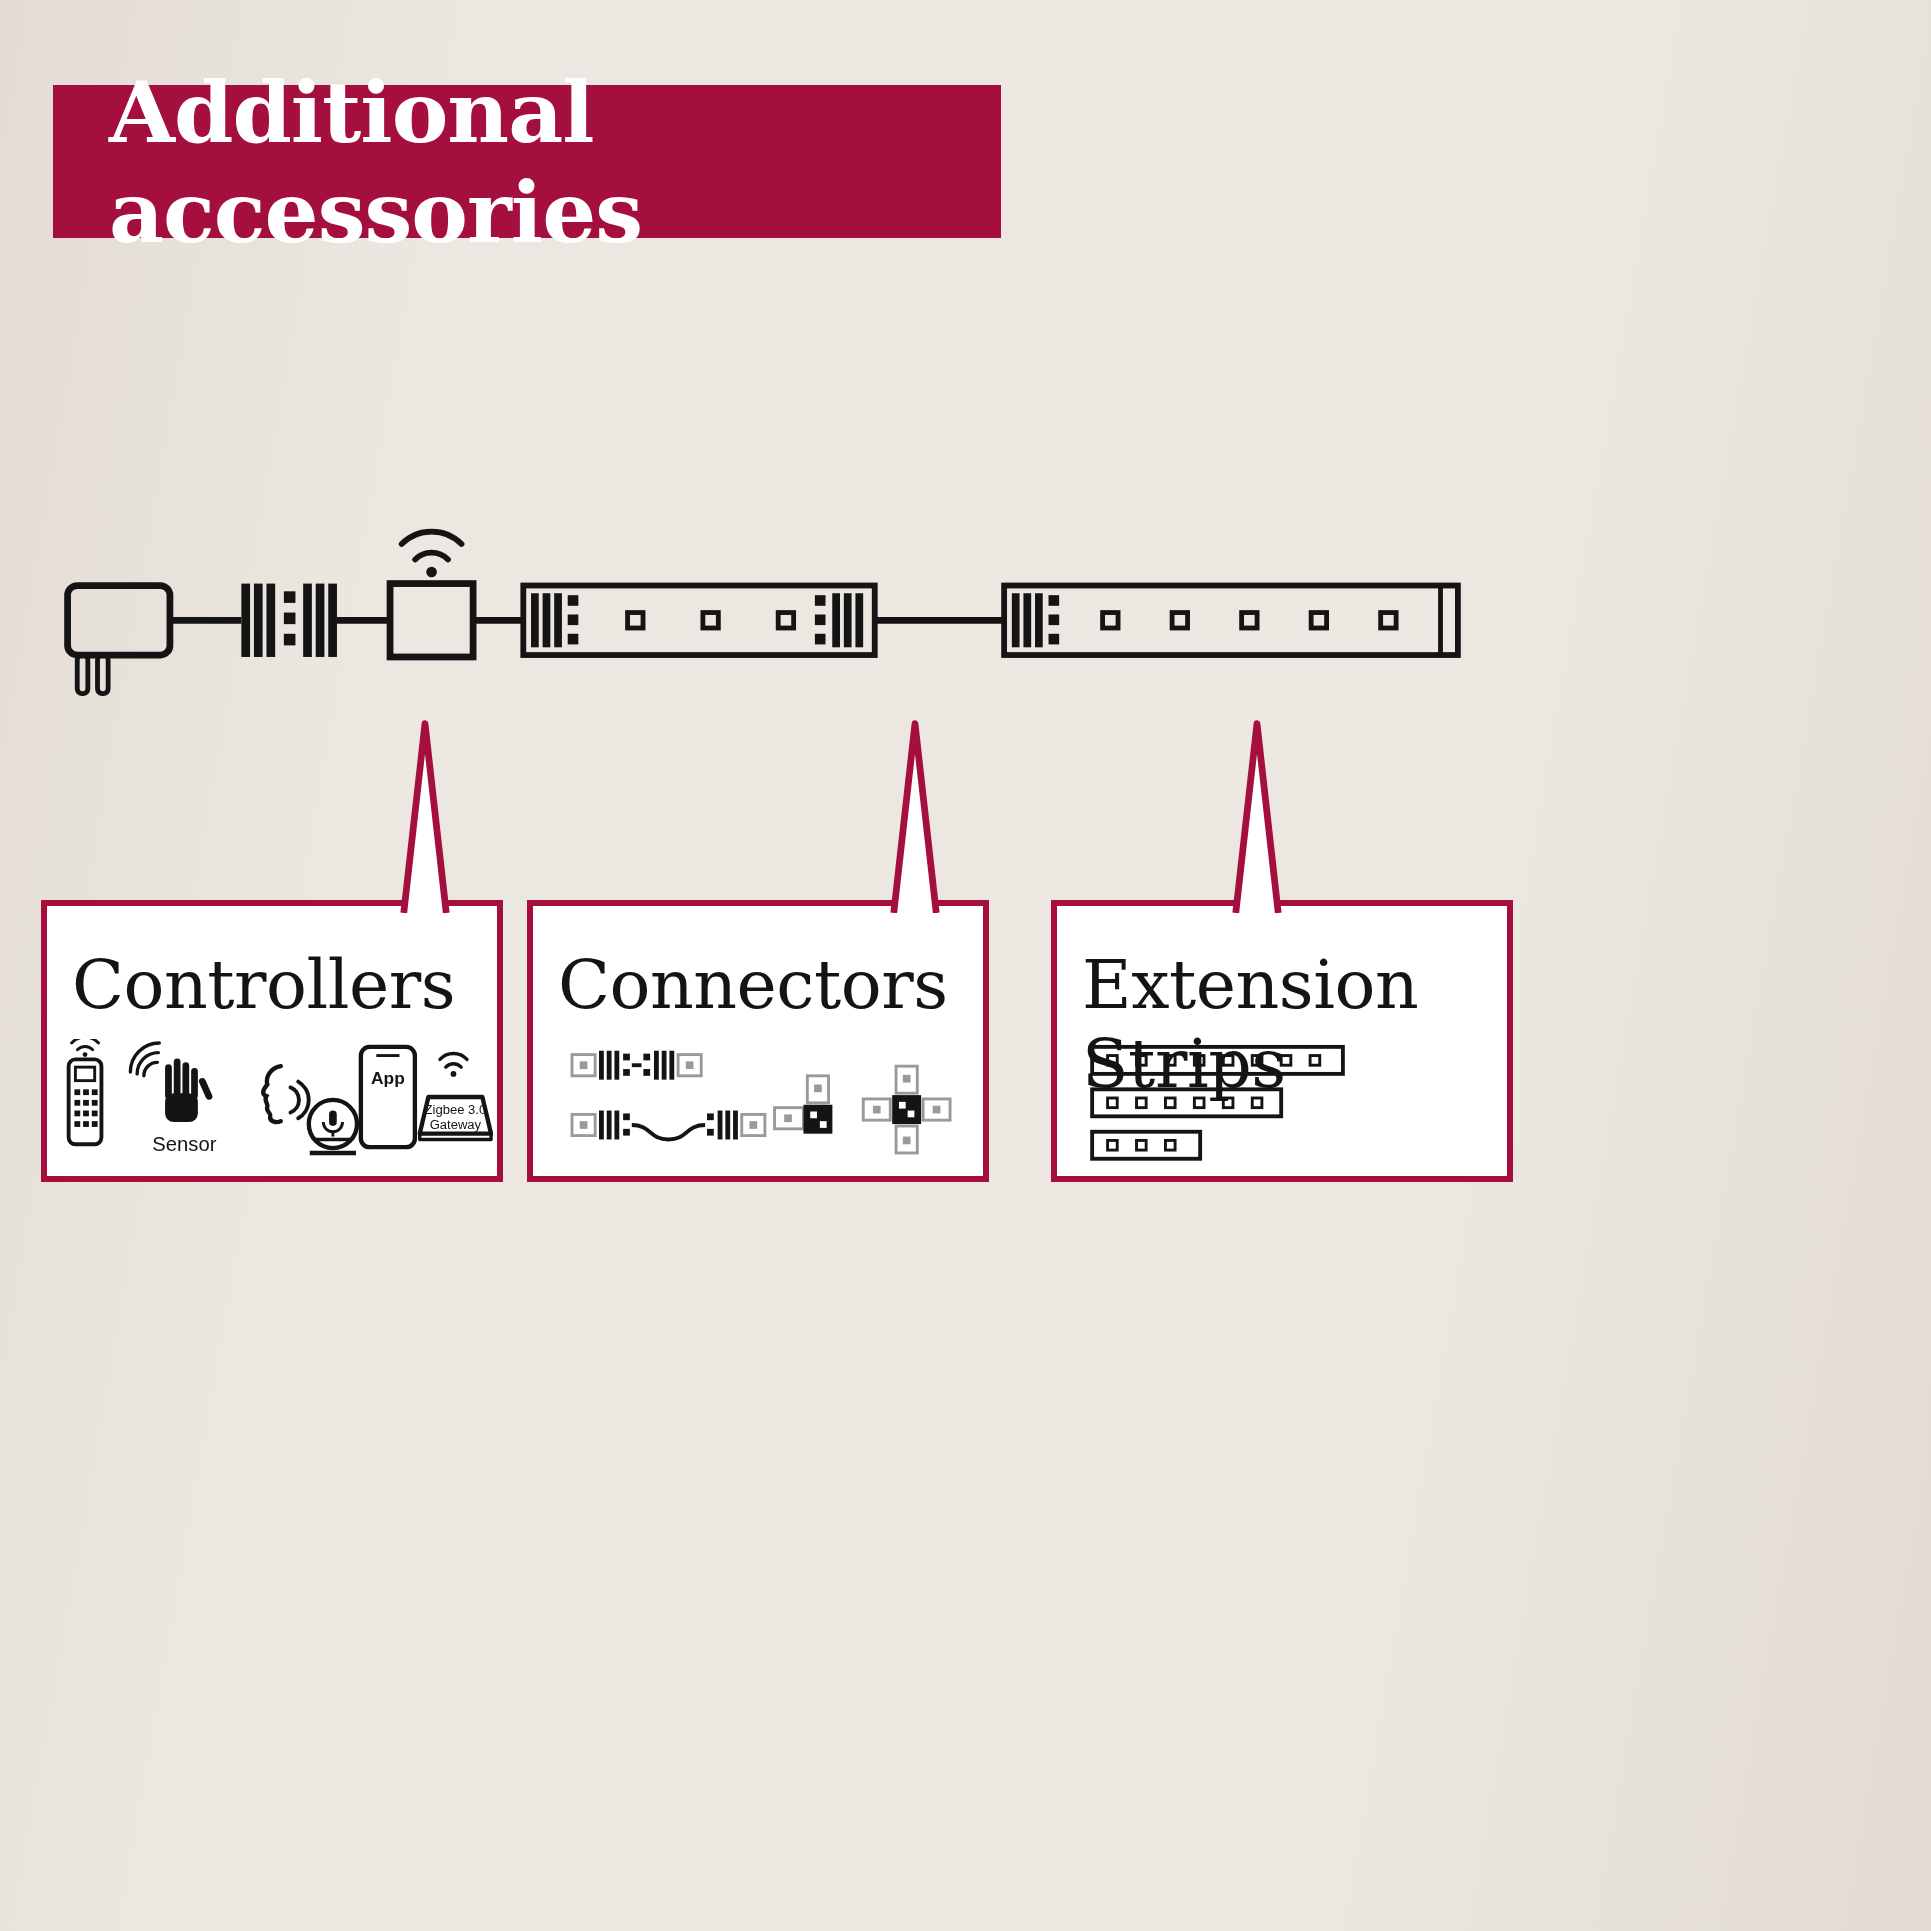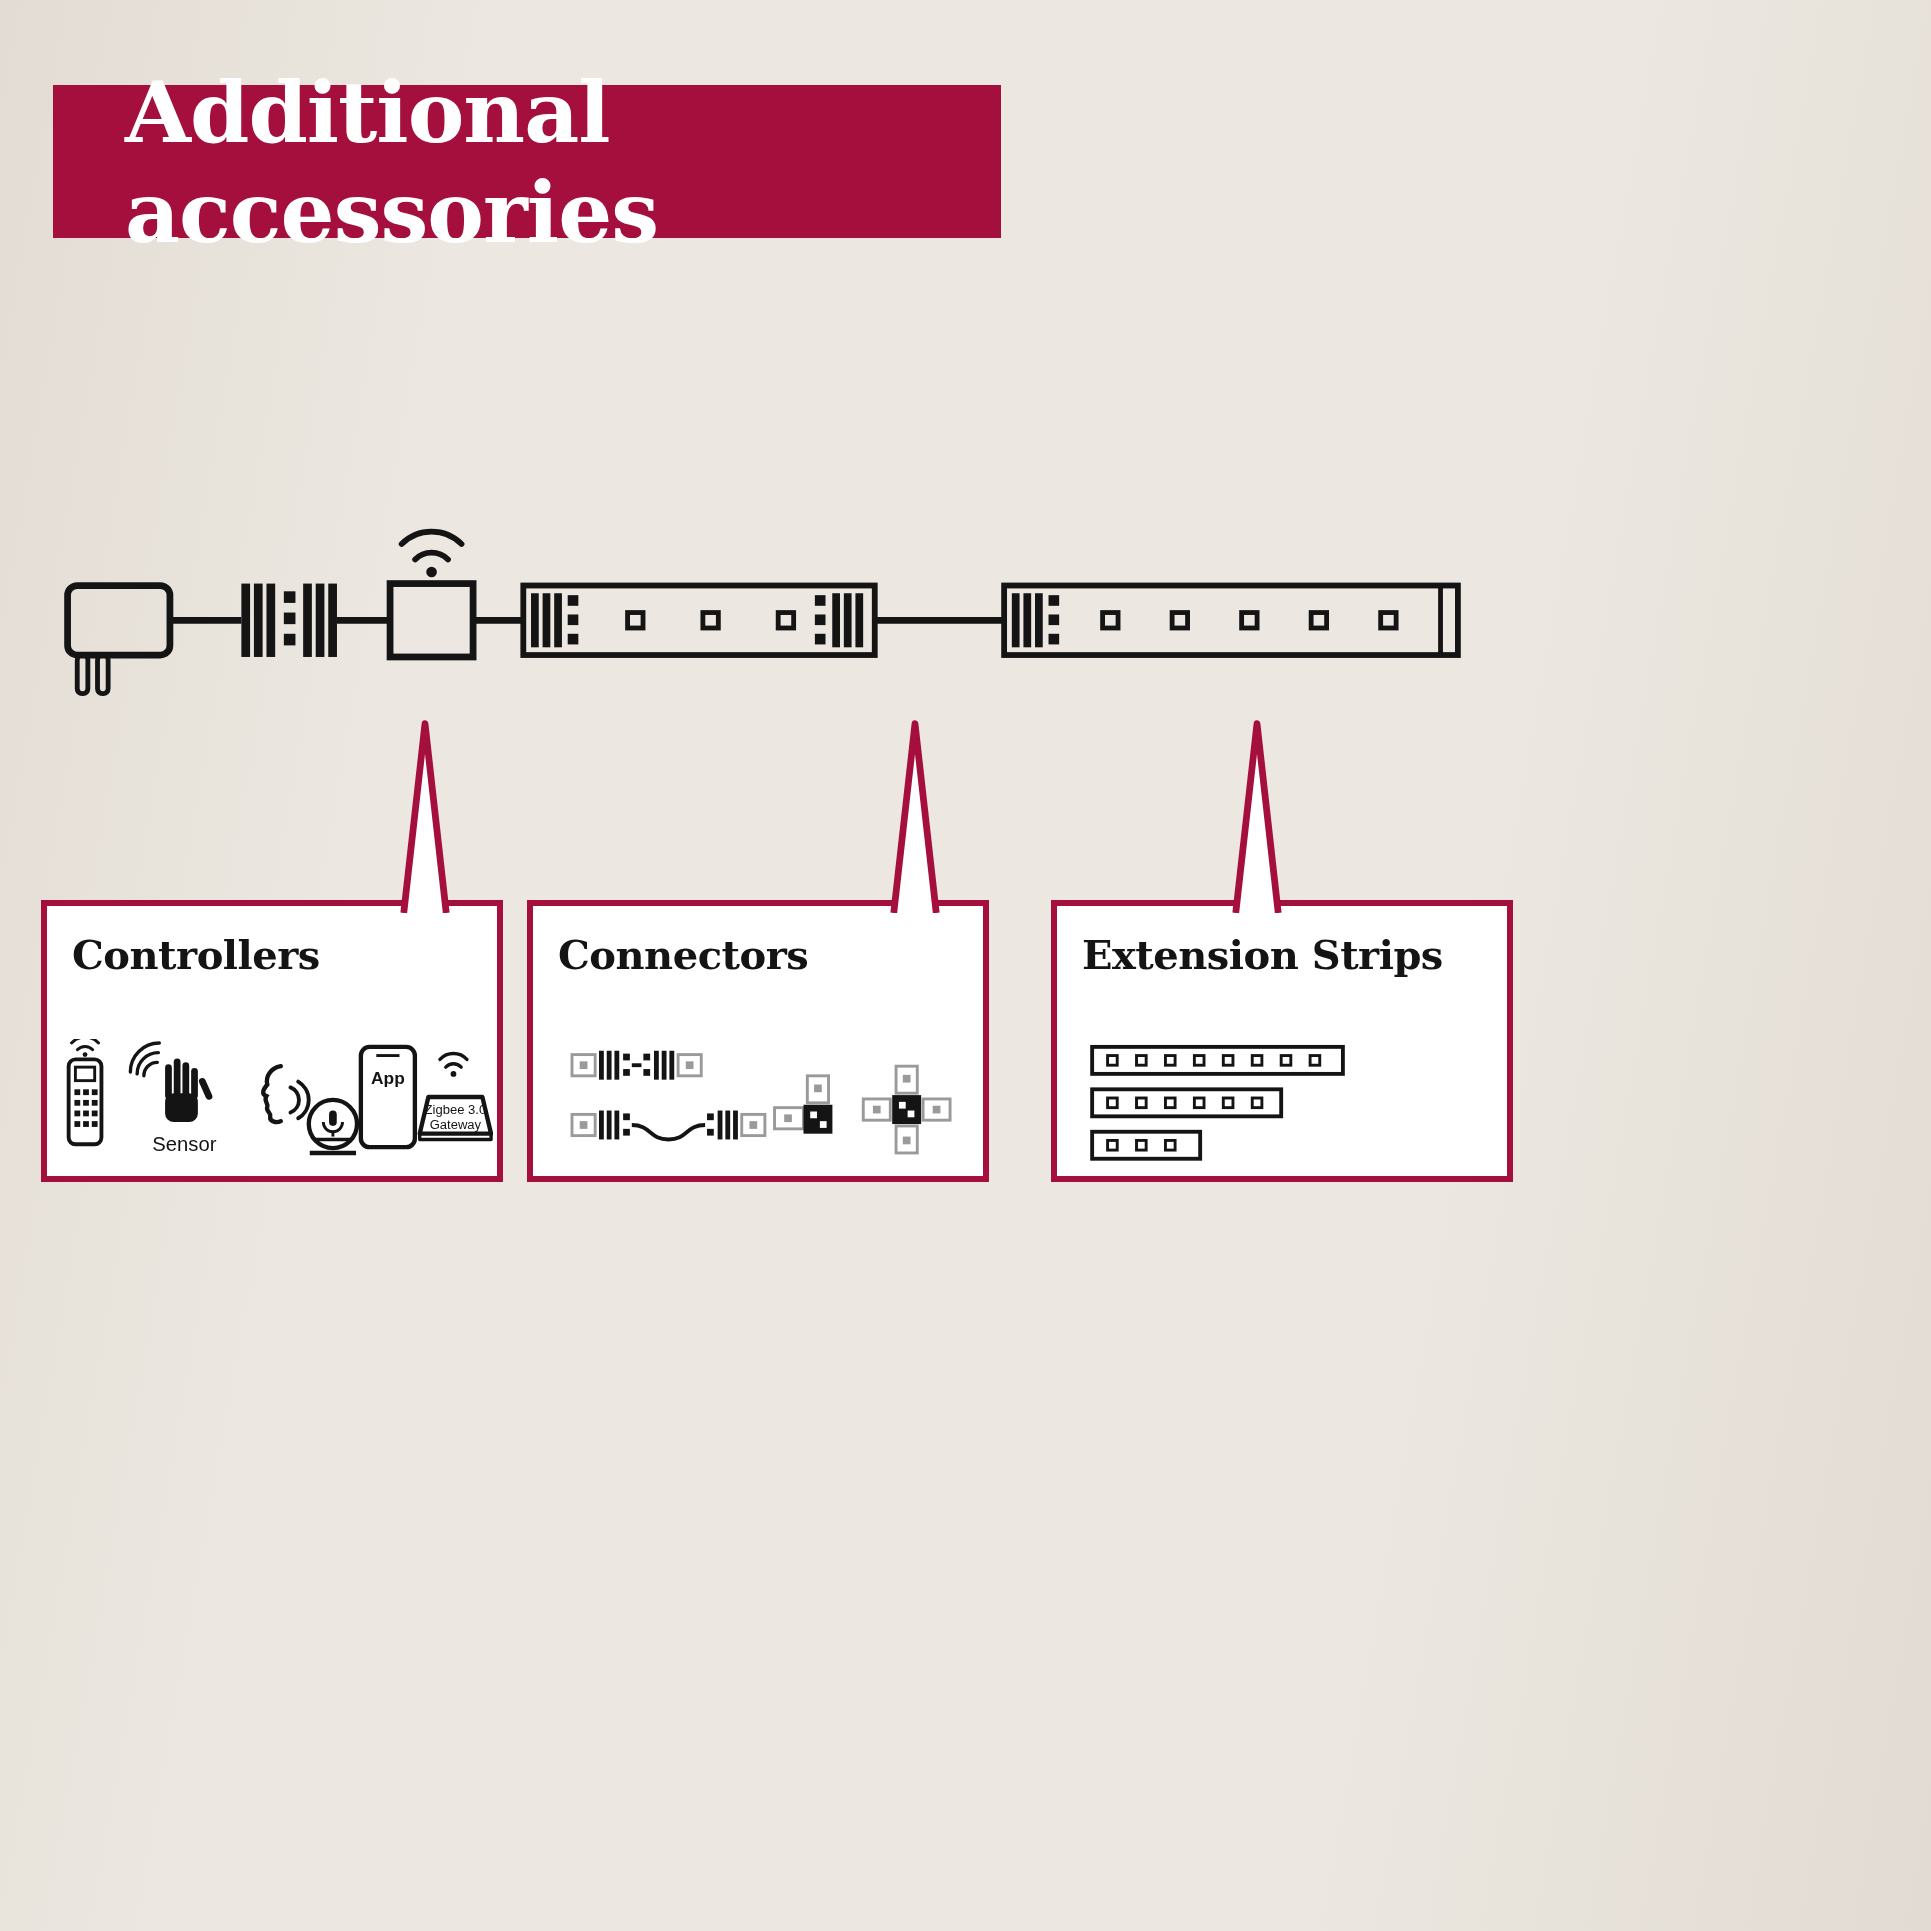--- a/index.html
+++ b/index.html
@@ -7,21 +7,21 @@
     position:relative;
     width:1931px;height:1931px;
     background:linear-gradient(100deg,#e2dcd4 0%,#ece7e0 22%,#ece7e0 72%,#e1dbd3 100%);
     font-family:"DejaVu Serif",serif;
     overflow:hidden;
   }
   
   .banner{
     position:absolute;left:53px;top:85px;width:948px;height:153px;
     background:#a50f3d;color:#ffffff;
-    display:flex;align-items:center;padding-left:72px;box-sizing:border-box;
+    display:flex;align-items:center;padding-left:56px;box-sizing:border-box;
   }
   .banner h1{
     margin:0;font-size:85px;font-weight:bold;letter-spacing:-1px;
     font-family:"DejaVu Serif",serif;
   }
   
   .diagram{position:absolute;left:0;top:483px;width:1931px;height:290px;}
   .diagram *{vector-effect:none;}
   
   .pointer{position:absolute;top:716px;width:62px;height:197px;z-index:5;}
@@ -31,21 +31,21 @@
   
   .callout{
     position:absolute;top:900px;width:462px;height:282px;
     background:#ffffff;border:6.8px solid #a50f3d;box-sizing:border-box;
     z-index:2;
   }
   #box-controllers{left:41px;}
   #box-connectors{left:527px;}
   #box-extensions{left:1051px;}
   .callout h2{
-    margin:25px 0 0 25px;font-size:40px;font-weight:bold;color:#141414;
+    margin:39px 0 0 25px;font-size:68px;font-weight:normal;color:#141414;
     font-family:"DejaVu Serif",serif;letter-spacing:-0.5px;
   }
   .box-icons{position:absolute;left:11.6px;top:133px;}
   .svg-label{font-family:"Liberation Sans",sans-serif;fill:#141414;}
 </style>
 </head>
 <body>
 
 <div id="page">
 

